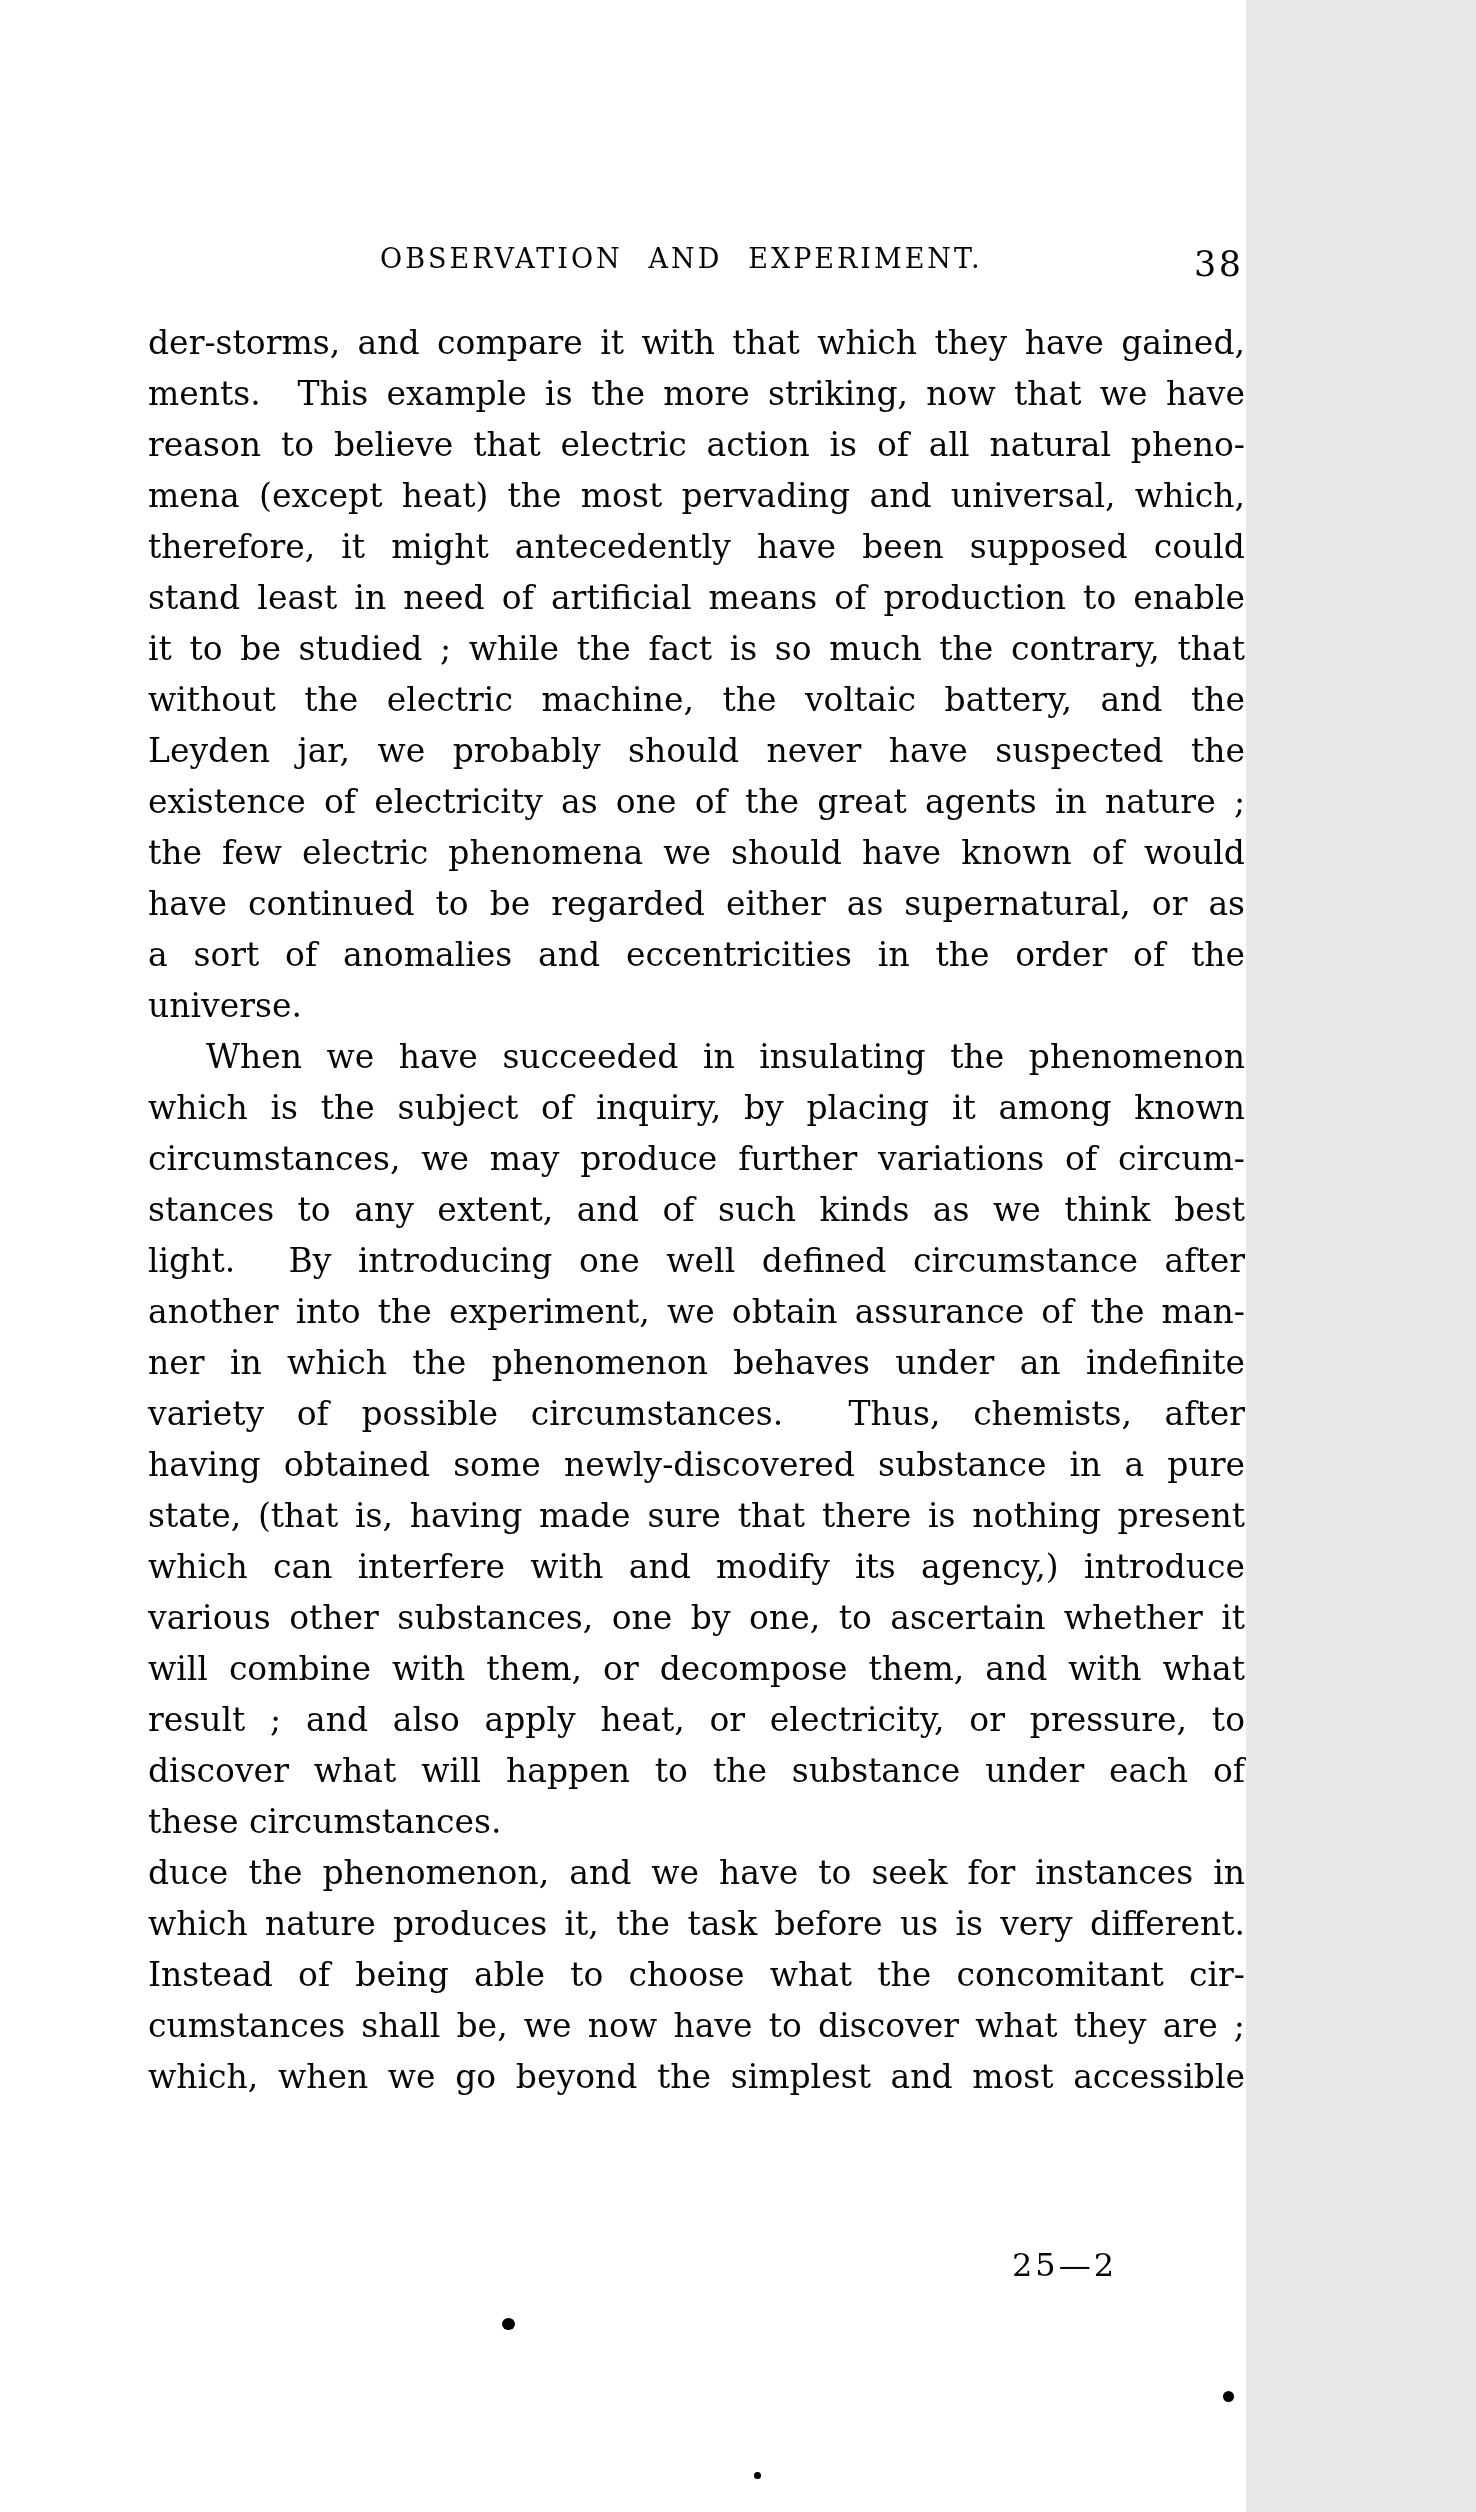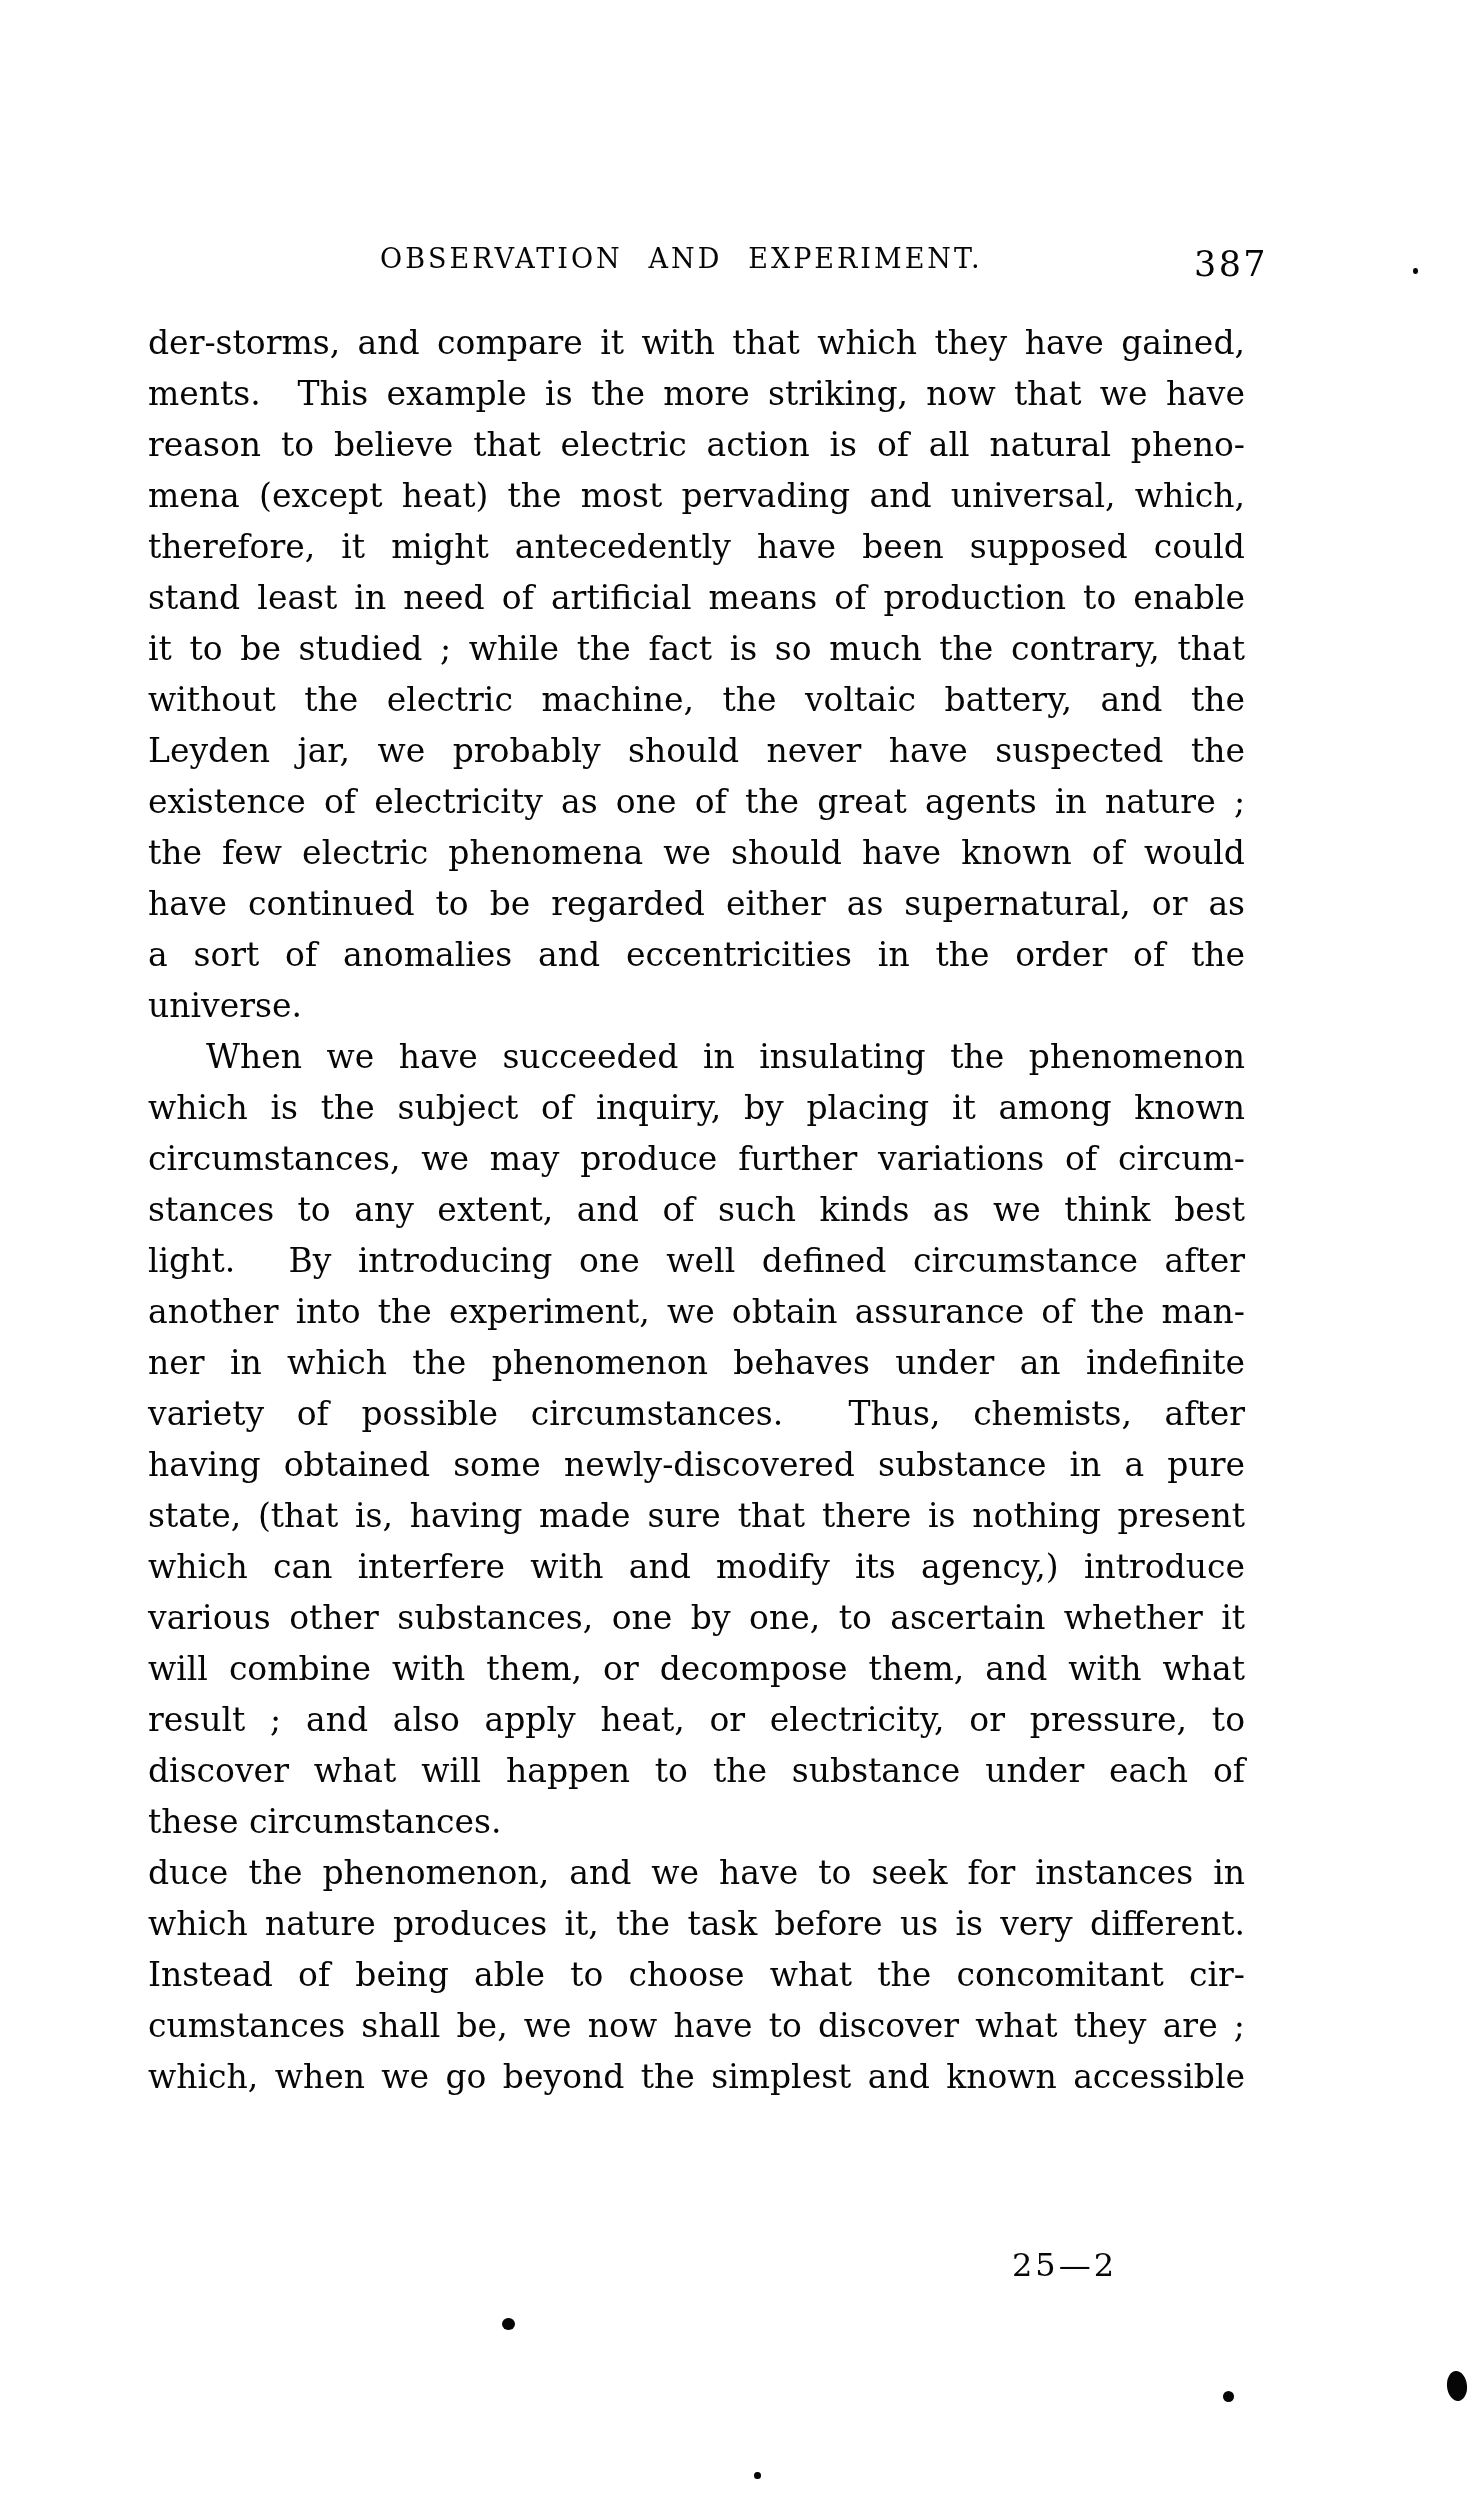--- a/index.html
+++ b/index.html
@@ -1,18 +1,18 @@
 <!DOCTYPE html>
 <html style="font-size:9.5px"><head>
 <meta charset="utf-8">
 <style>
   html, body { margin: 0; padding: 0; background: #e8e8e8; }
   .page {
     position: relative;
-    width: 1476px;
+    width: 1246px;
     height: 2512px;
     background: #ffffff;
     font-family: "DejaVu Serif", "Liberation Serif", serif;
     color: #060606;
     overflow: hidden;
   }
   .running-header-title {
     position: absolute;
     left: 380px;
     top: 243px;
@@ -102,21 +102,21 @@
       <div class="line">which can interfere with and modify its agency,) introduce</div>
       <div class="line">various other substances, one by one, to ascertain whether it</div>
       <div class="line">will combine with them, or decompose them, and with what</div>
       <div class="line">result ; and also apply heat, or electricity, or pressure, to</div>
       <div class="line">discover what will happen to the substance under each of</div>
       <div class="line flush">these circumstances.</div>
       <div class="line">duce the phenomenon, and we have to seek for instances in</div>
       <div class="line">which nature produces it, the task before us is very different.</div>
       <div class="line">Instead of being able to choose what the concomitant cir-</div>
       <div class="line">cumstances shall be, we now have to discover what they are ;</div>
-      <div class="line">which, when we go beyond the simplest and known accessible</div>
+      <div class="line">which, when we go beyond the simplest and most accessible</div>
     </div>
 
   <div class="signature-mark">25—2</div>
 
   <span class="ink-speck speck-1"></span>
   <span class="ink-speck speck-2"></span>
   <span class="ink-speck speck-3"></span>
   <span class="ink-speck speck-4"></span>
 
 </div>

